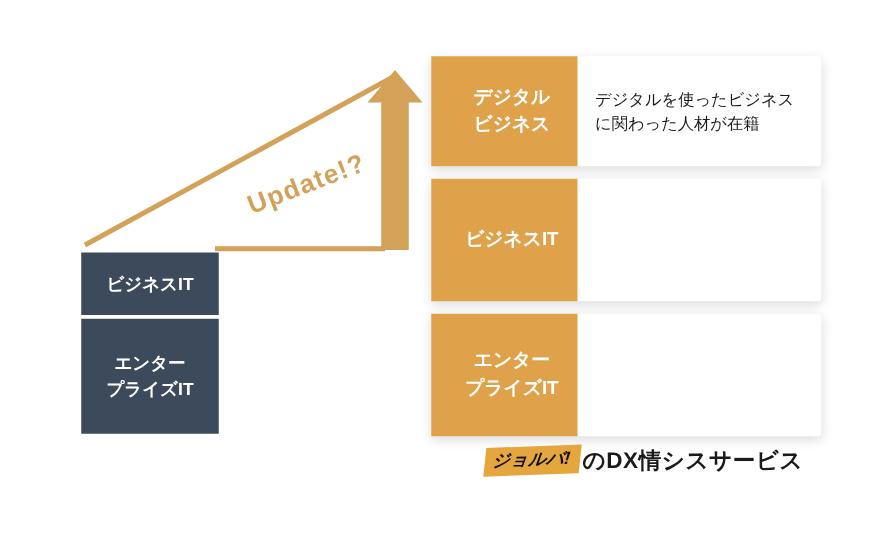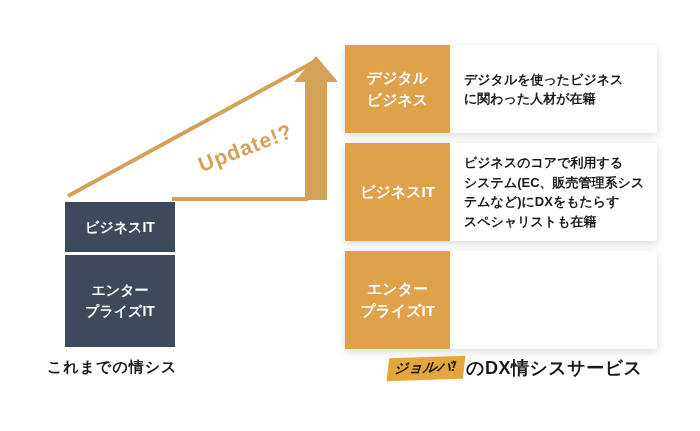--- a/index.html
+++ b/index.html
@@ -83,26 +83,27 @@
   .row-card.r1{height:88px;}
   .row-card.r2{height:98px;}
   .row-card.r3{height:98px;}
   .gold-box{
     flex:0 0 105px;
     background:var(--gold,#dfa24b);
     color:#ffffff;
     font-weight:700;font-size:15px;line-height:1.5;
     display:flex;align-items:center;justify-content:center;
     text-align:center;
+    padding-left:12px;
   }
   .row-desc{
     flex:1;
     display:flex;align-items:center;
     padding:4px 4px 4px 14px;
-    font-size:13px;font-weight:700;line-height:1.5;
+    font-size:13px;font-weight:400;line-height:1.5;
     color:var(--text,#1a1a1a);
   }
 
   
   .right-caption{
     position:absolute;left:388px;top:356px;
     display:flex;align-items:center;gap:2px;
   }
   .brand-badge{
     background:var(--badge,#e6a63e);
@@ -127,37 +128,32 @@
   <div class="horiz-line"></div>
   <div class="arrow-shaft"></div>
   <div class="arrow-head"></div>
   <div class="update-label">Update!?</div>
 
   <div class="left-stack">
     <div class="navy-box top">ビジネスIT</div>
     <div class="navy-box bottom multiline">エンター
 プライズIT</div>
   </div>
-  <div class="left-caption">これまでの情シス</div>
 
   <div class="right-rows">
 
     <div class="row-card r1">
       <div class="gold-box multiline">デジタル
 ビジネス</div>
       <div class="row-desc multiline">デジタルを使ったビジネス
 に関わった人材が在籍</div>
     </div>
 
     <div class="row-card r2">
       <div class="gold-box multiline">ビジネスIT</div>
-      <div class="row-desc multiline">ビジネスのコアで利用する
-システム(EC、販売管理系シス
-テムなど)にDXをもたらす
-スペシャリストも在籍</div>
     </div>
 
     <div class="row-card r3">
       <div class="gold-box multiline">エンター
 プライズIT</div>
     </div>
 
   </div>
 
   <div class="right-caption">

